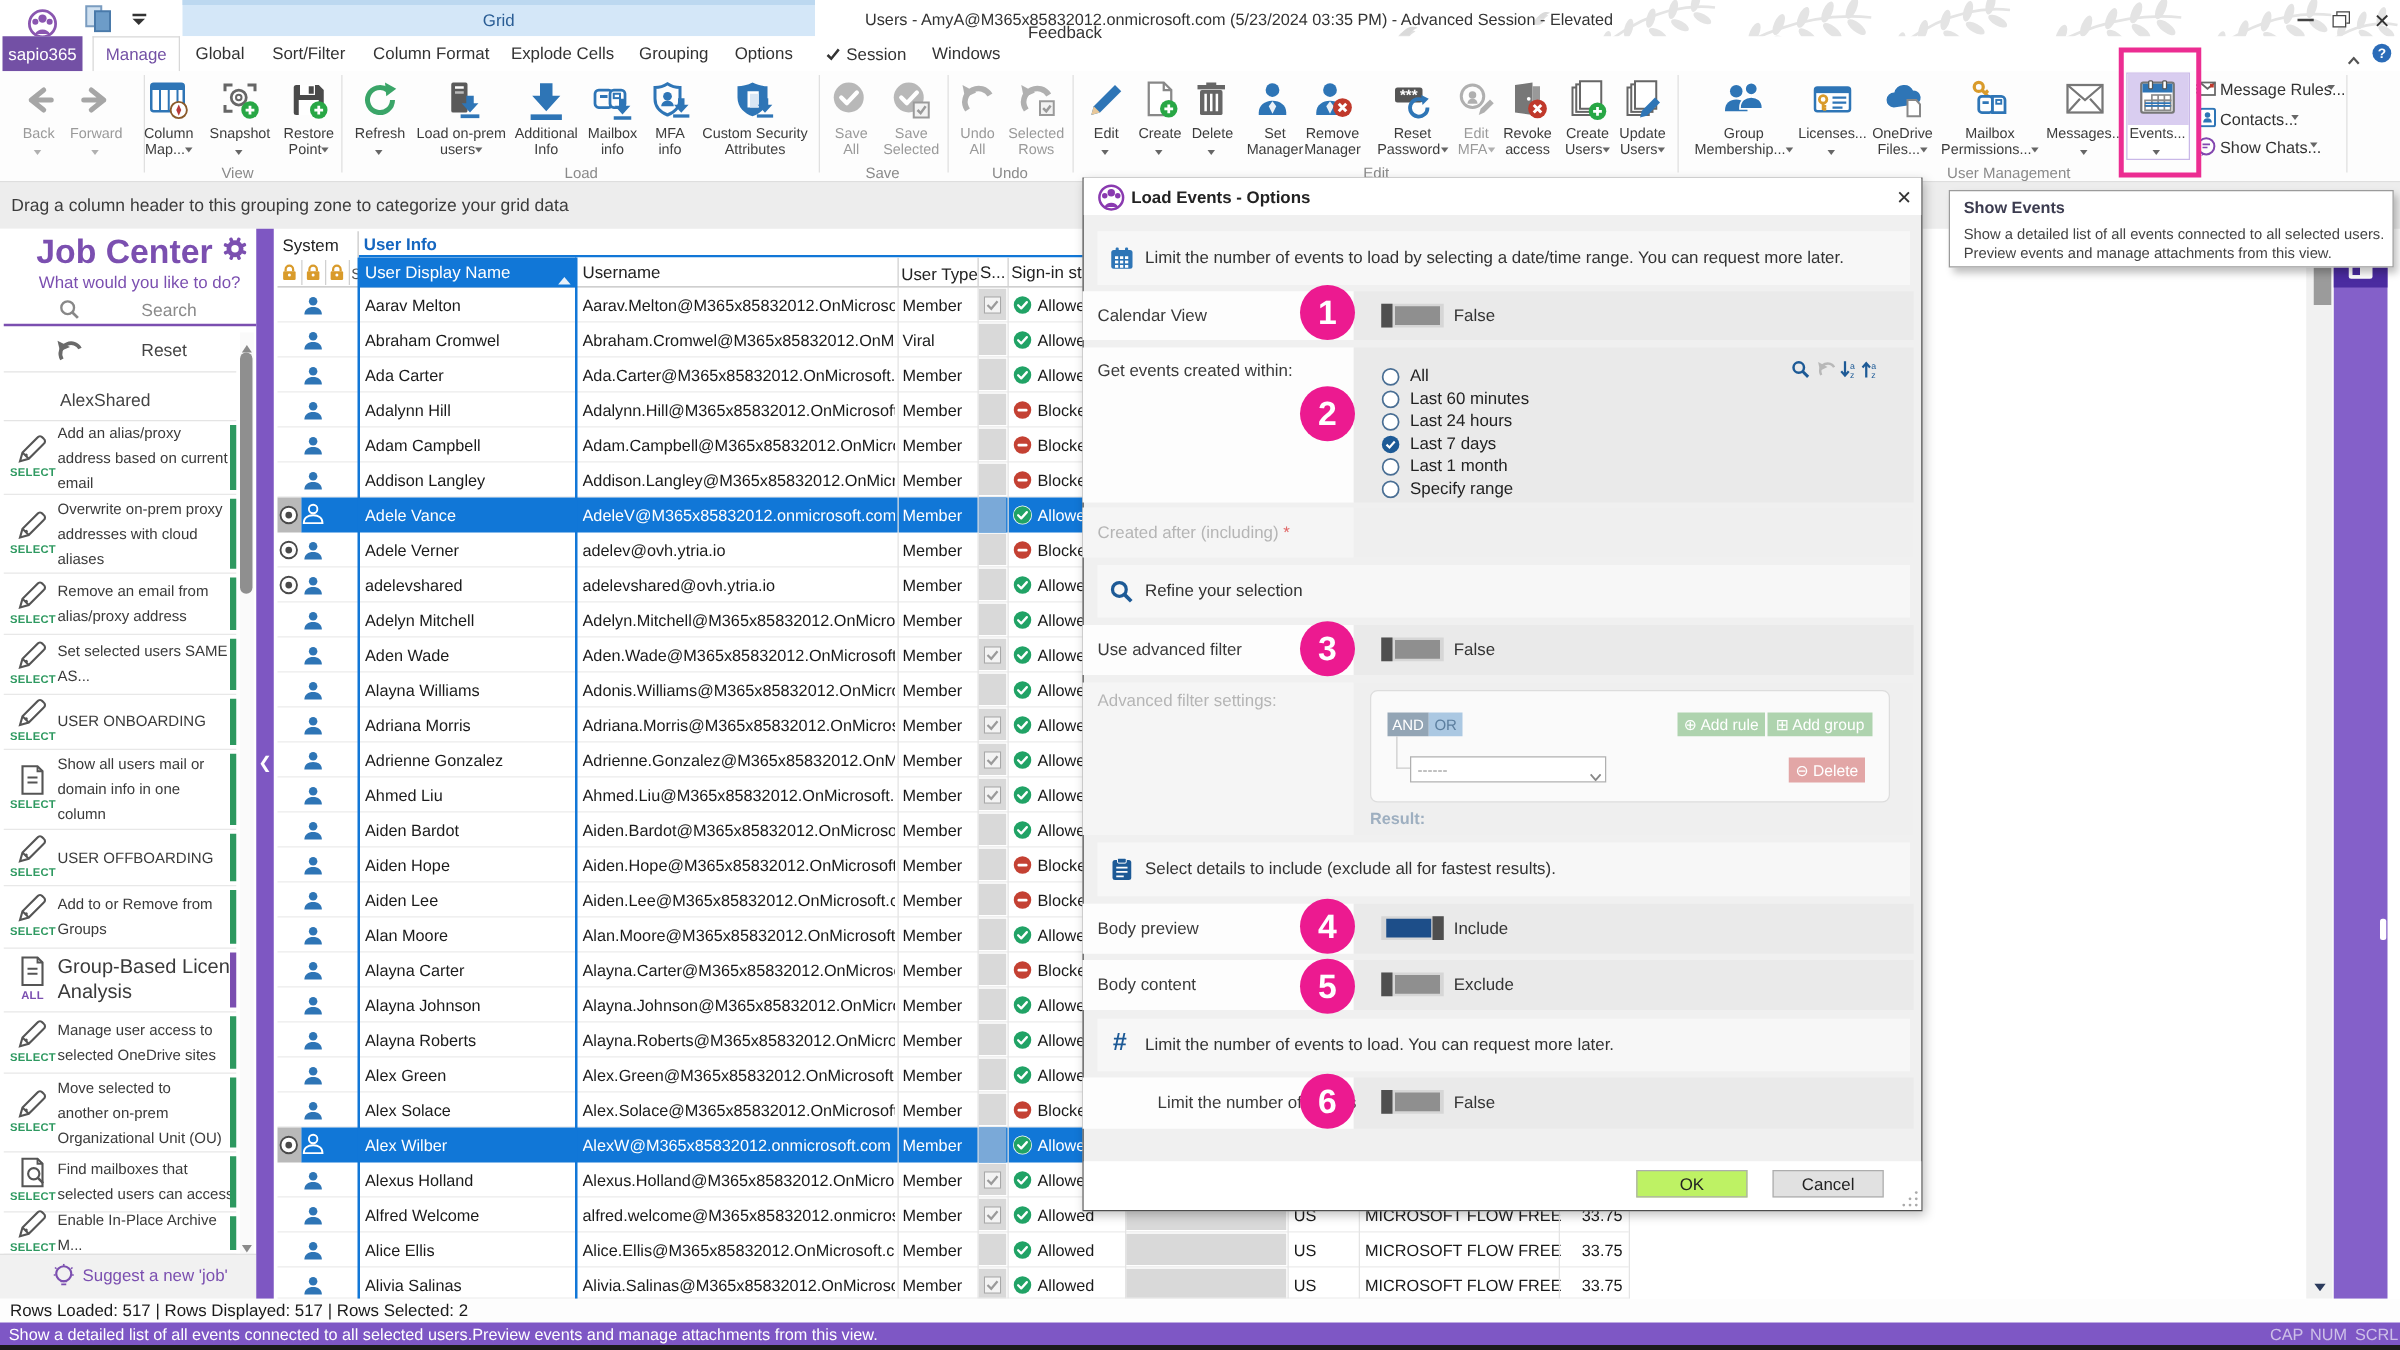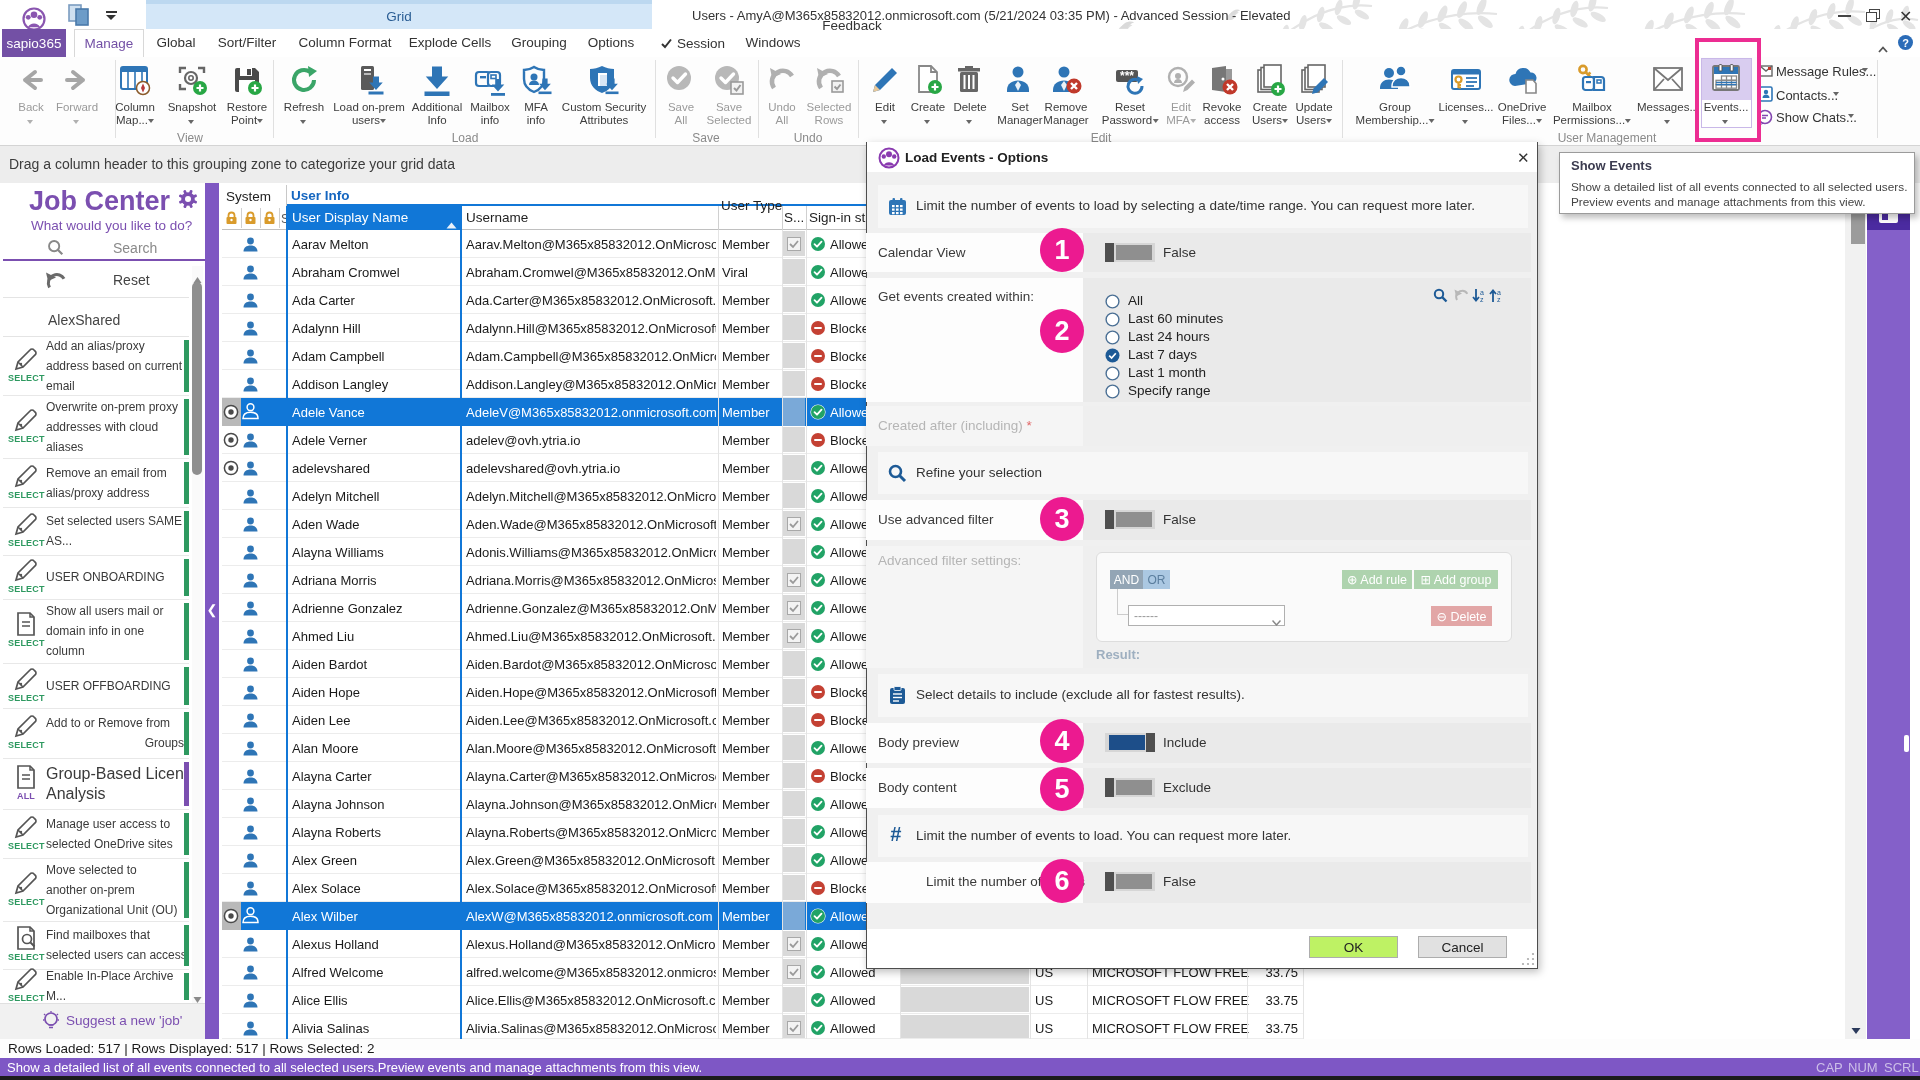--- a/index.html
+++ b/index.html
@@ -99,21 +99,21 @@
 <div class="ab" style="left:68px;top:4px;"><svg width="26" height="22" viewBox="0 0 26 22">
       <rect x="1" y="1" width="12" height="16" fill="#cfe0f0" stroke="#7a9cc0" stroke-width="1.6"></rect>
       <rect x="8" y="5" width="12" height="16" fill="#6d9cc8" stroke="#4a7aaa" stroke-width="1.6"></rect>
     </svg></div>
 <div class="ab" style="left:106px;top:11px;">
     <div style="width:11px;height:1.8px;background:#333;margin-bottom:2.5px"></div>
     <div style="width:0;height:0;border-left:5px solid transparent;border-right:5px solid transparent;border-top:5.5px solid #333;"></div>
   </div>
 <div class="ab" style="left:146px;top:0;width:506px;height:29px;background:#d4e7f8;border-top:4px solid #bcd8f0;"></div>
 <div class="ab fcc txt" style="left:146px;top:3px;width:506px;height:26px;font-size:13.5px;color:#2a5d94;">Grid</div>
-<div class="ab txt" style="left:692px;top:8px;font-size:13px;color:#333;">Users - AmyA@M365x85832012.onmicrosoft.com (5/21/2024 03:35 PM) - Advanced Session - Elevated</div>
+<div class="ab txt" style="left:692px;top:8px;font-size:13px;color:#333;">Users - AmyA@M365x85832012.onmicrosoft.com (5/23/2024 03:35 PM) - Advanced Session - Elevated</div>
 <div class="ab" style="left:1838px;top:15px;width:13px;height:2px;background:#444;"></div>
 <div class="ab" style="left:1869px;top:9px;width:11px;height:10px;border:1.6px solid #444;background:#fff;"></div>
 <div class="ab" style="left:1866px;top:12px;width:11px;height:10px;border:1.6px solid #444;background:#fff;"></div>
 <div class="ab txt" style="left:1899px;top:7px;font-size:16px;color:#333;">✕</div>
 <div class="ab" style="left:0;top:29px;width:1920px;height:28px;background:#fff;"></div>
 <div class="ab fcc txt" style="left:2px;top:29px;width:64px;height:28px;background:#7350a5;color:#fff;font-size:13.5px;">sapio365</div>
 <div class="ab" style="left:74px;top:29px;width:70px;height:28px;background:#fff;border:1px solid #d8d8d8;border-bottom:none;"></div>
 <div class="ab fcc txt" style="left:74px;top:29px;width:70px;height:28px;color:#7350a5;font-size:13.5px;">Manage</div>
 <div class="ab txt" style="left:176px;top:29px;transform:translateX(-50%);line-height:28px;font-size:13.5px;color:#333;">Global</div>
 <div class="ab txt" style="left:247px;top:29px;transform:translateX(-50%);line-height:28px;font-size:13.5px;color:#333;">Sort/Filter</div>
@@ -599,21 +599,21 @@
 <div class="ab" style="left:184px;top:667px;width:5px;height:38px;background:#2e9960;"></div>
 <div class="ab" style="left:3px;top:708px;width:186px;height:1px;background:#e8e8e8;"></div>
 <div class="ab" style="left:13px;top:713px;"><svg width="26" height="26" viewBox="0 0 26 26">
       <path d="M3 23 L5 16 L17 4 a2.5 2.5 0 0 1 4 0 l1 1 a2.5 2.5 0 0 1 0 4 L10 21 Z" fill="#fff" stroke="#555" stroke-width="1.7"></path>
       <path d="M5 16 l5 5" stroke="#555" stroke-width="1.5"></path>
       <circle cx="8" cy="18" r="1.2" fill="#555"></circle>
     </svg></div>
 <div class="ab" style="left:8px;top:740px;width:36px;text-align:center;font-size:9px;font-weight:bold;color:#2e9960;letter-spacing:0.2px;">SELECT</div>
 <div class="ab" style="left:46px;top:713px;width:138px;height:40px;overflow:hidden;font-size:12px;color:#3a3a3a;line-height:20px;">
     <div style="white-space:nowrap;">Add to or Remove from</div>
-    <div style="white-space:nowrap;text-align:right;">Groups</div>
+    <div style="white-space:nowrap;">Groups</div>
   </div>
 <div class="ab" style="left:184px;top:712px;width:5px;height:43px;background:#2e9960;"></div>
 <div class="ab" style="left:3px;top:758px;width:186px;height:1px;background:#e8e8e8;"></div>
 <div class="ab" style="left:13px;top:764px;"><svg width="26" height="26" viewBox="0 0 26 26">
       <path d="M5 2 H17 L21 6 V24 H5 Z" fill="#fff" stroke="#555" stroke-width="1.7"></path>
       <path d="M17 2 V6 H21" fill="none" stroke="#555" stroke-width="1.5"></path>
       <g stroke="#555" stroke-width="1.5">
         <line x1="9" y1="11" x2="17" y2="11"></line>
         <line x1="9" y1="15" x2="17" y2="15"></line>
       </g>
@@ -721,21 +721,21 @@
       <circle cx="6.5" cy="9" r="1.2" fill="#fff"></circle>
     </svg></div>
 <div class="ab" style="left:279px;top:208px;width:1px;height:20px;background:#d0d0d0;"></div>
 <div class="ab txt" style="left:281px;top:212px;font-size:12px;color:#555;">S</div>
 <div class="ab" style="left:287px;top:206px;width:174px;height:24px;background:#1177d7;"></div>
 <div class="ab txt" style="left:292px;top:210px;font-size:13.5px;color:#fff;">User Display Name</div>
 <div class="ab" style="left:446px;top:215px;"><svg width="11" height="7" viewBox="0 0 11 7">
       <path d="M0.5 6.5 L5.5 0.5 L10.5 6.5 Z" fill="#e8f1fa"></path>
     </svg></div>
 <div class="ab txt" style="left:466px;top:210px;font-size:13.5px;color:#222;">Username</div>
-<div class="ab txt" style="left:721px;top:198px;font-size:13.5px;color:#222;">User Type</div>
+<div class="ab txt" style="left:721px;top:212px;font-size:13.5px;color:#222;">User Type</div>
 <div class="ab txt" style="left:784px;top:210px;font-size:13.5px;color:#222;">S...</div>
 <div class="ab txt" style="left:809px;top:210px;font-size:13.5px;color:#222;">Sign-in st</div>
 <div class="ab" style="left:718px;top:206px;width:1px;height:24px;background:#d0d0d0;"></div>
 <div class="ab" style="left:782px;top:206px;width:1px;height:24px;background:#d0d0d0;"></div>
 <div class="ab" style="left:806px;top:206px;width:1px;height:24px;background:#d0d0d0;"></div>
 <div class="ab" style="left:900px;top:206px;width:1px;height:24px;background:#d0d0d0;"></div>
 <div class="ab" style="left:1030px;top:206px;width:1px;height:24px;background:#d0d0d0;"></div>
 <div class="ab" style="left:1087px;top:206px;width:1px;height:24px;background:#d0d0d0;"></div>
 <div class="ab" style="left:1247px;top:206px;width:1px;height:24px;background:#d0d0d0;"></div>
 <div class="ab" style="left:1303px;top:206px;width:1px;height:24px;background:#d0d0d0;"></div>

